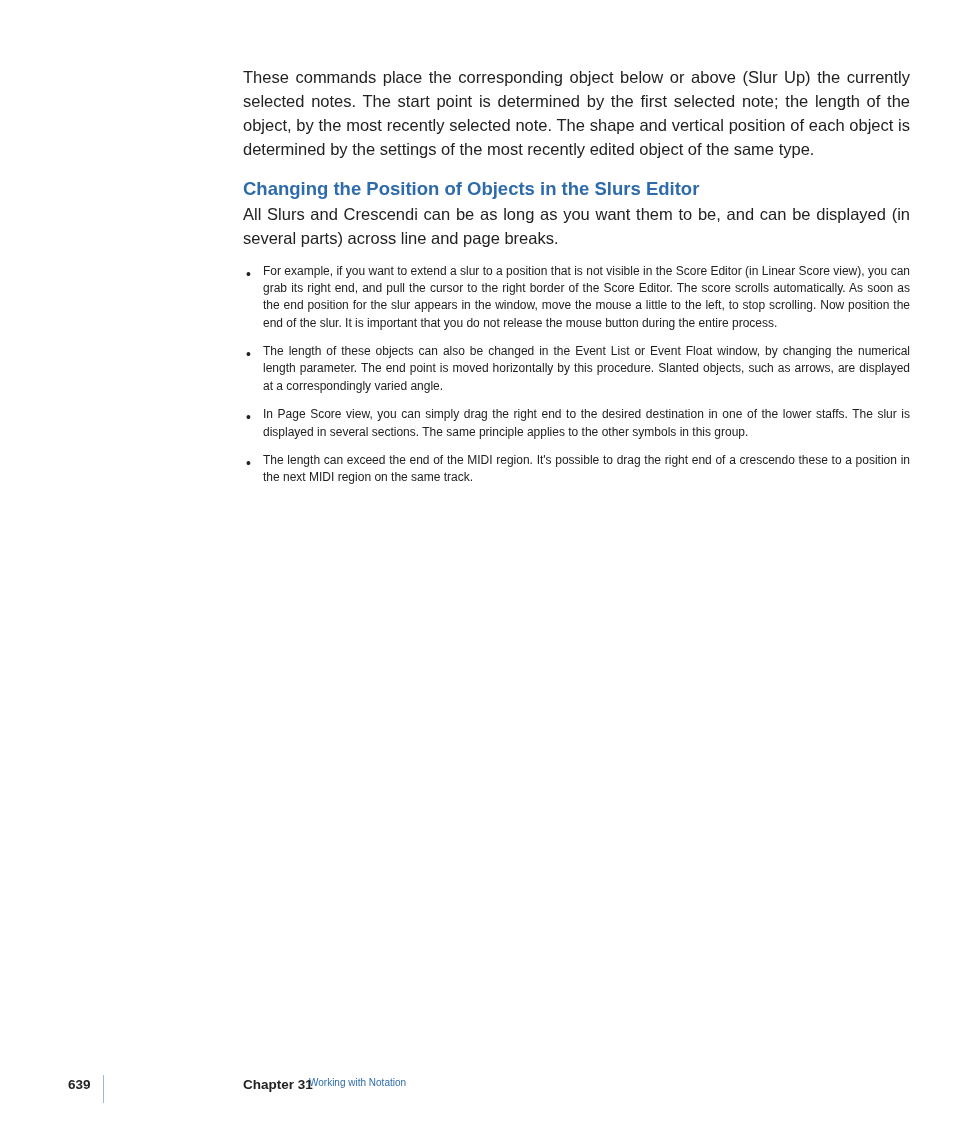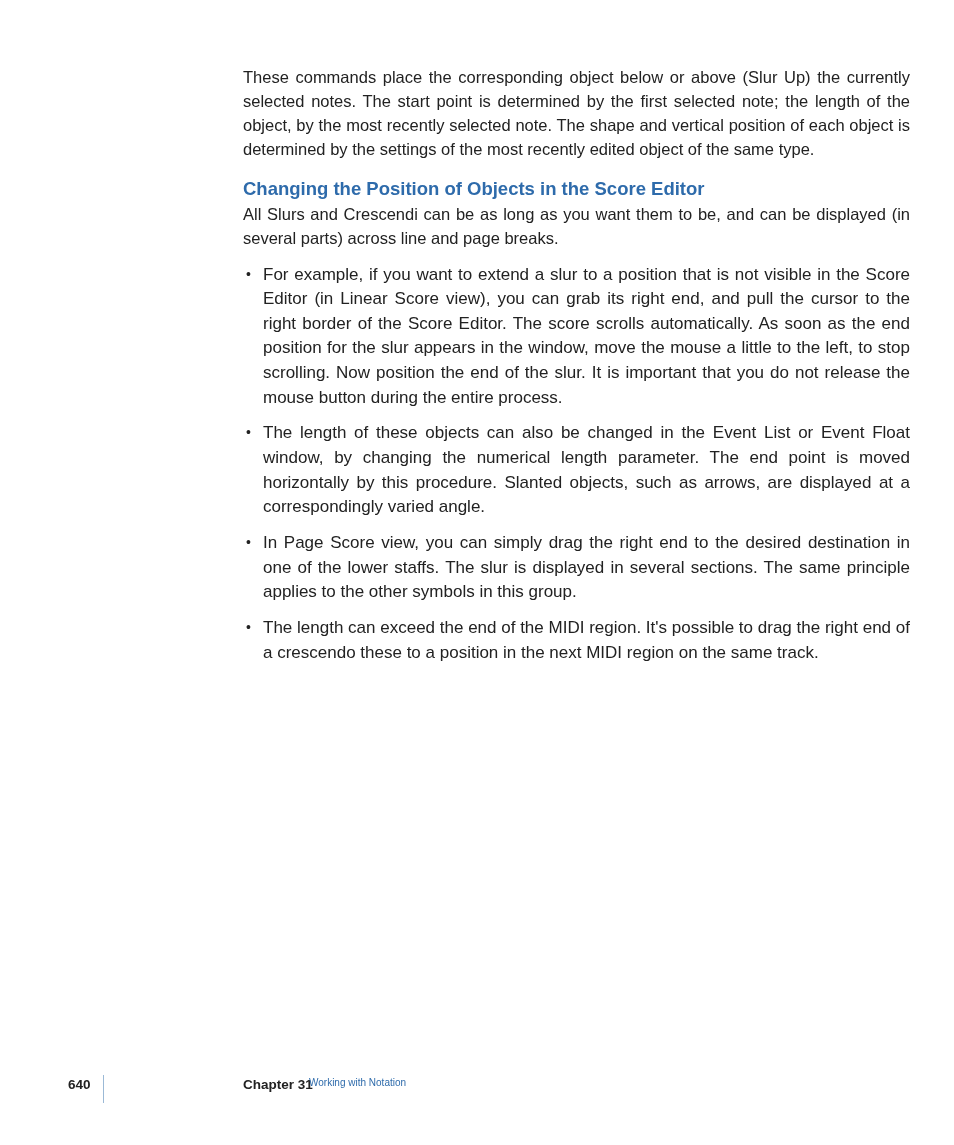--- a/index.html
+++ b/index.html
@@ -32,21 +32,21 @@
     color: #2e6bab;
     margin: 14px 0 3px 0;
   }
   ul.bullets {
     list-style: none;
     padding: 0;
     margin: 0;
   }
   ul.bullets > li {
     position: relative;
-    font-size: 17px;
+    font-size: 12px;
     line-height: 1.45;
     color: #222;
     padding-left: 20px;
     margin: 0 0 11px 0;
     text-align: justify;
   }
   ul.bullets > li::before {
     content: "•";
     position: absolute;
     left: 3px;
@@ -94,31 +94,31 @@
     color: #2e6bab;
   }
 </style>
 </head>
 <body>
 
 <div class="page">
 
   <p class="body-text">These commands place the corresponding object below or above (Slur Up) the currently selected notes. The start point is determined by the first selected note; the length of the object, by the most recently selected note. The shape and vertical position of each object is determined by the settings of the most recently edited object of the same type.</p>
 
-  <h2 class="section-heading">Changing the Position of Objects in the Score Editor</h2>
+  <h2 class="section-heading">Changing the Position of Objects in the Slurs Editor</h2>
 
   <p class="body-text" style="margin-bottom:12px;">All Slurs and Crescendi can be as long as you want them to be, and can be displayed (in several parts) across line and page breaks.</p>
 
   <ul class="bullets">
     <li>For example, if you want to extend a slur to a position that is not visible in the Score Editor (in Linear Score view), you can grab its right end, and pull the cursor to the right border of the Score Editor. The score scrolls automatically. As soon as the end position for the slur appears in the window, move the mouse a little to the left, to stop scrolling. Now position the end of the slur. It is important that you do not release the mouse button during the entire process.</li>
     <li>The length of these objects can also be changed in the Event List or Event Float window, by changing the numerical length parameter. The end point is moved horizontally by this procedure. Slanted objects, such as arrows, are displayed at a correspondingly varied angle.</li>
     <li>In Page Score view, you can simply drag the right end to the desired destination in one of the lower staffs. The slur is displayed in several sections. The same principle applies to the other symbols in this group.</li>
     <li>The length can exceed the end of the MIDI region. It's possible to drag the right end of a crescendo these to a position in the next MIDI region on the same track.</li>
   </ul>
 
   <div class="footer">
-    <span class="pagenum">640</span>
+    <span class="pagenum">639</span>
     <span class="rule"></span>
     <span class="chapter">Chapter 31</span>
     <span class="chapter-title">Working with Notation</span>
   </div>
 
 </div>
 
 </body></html>

